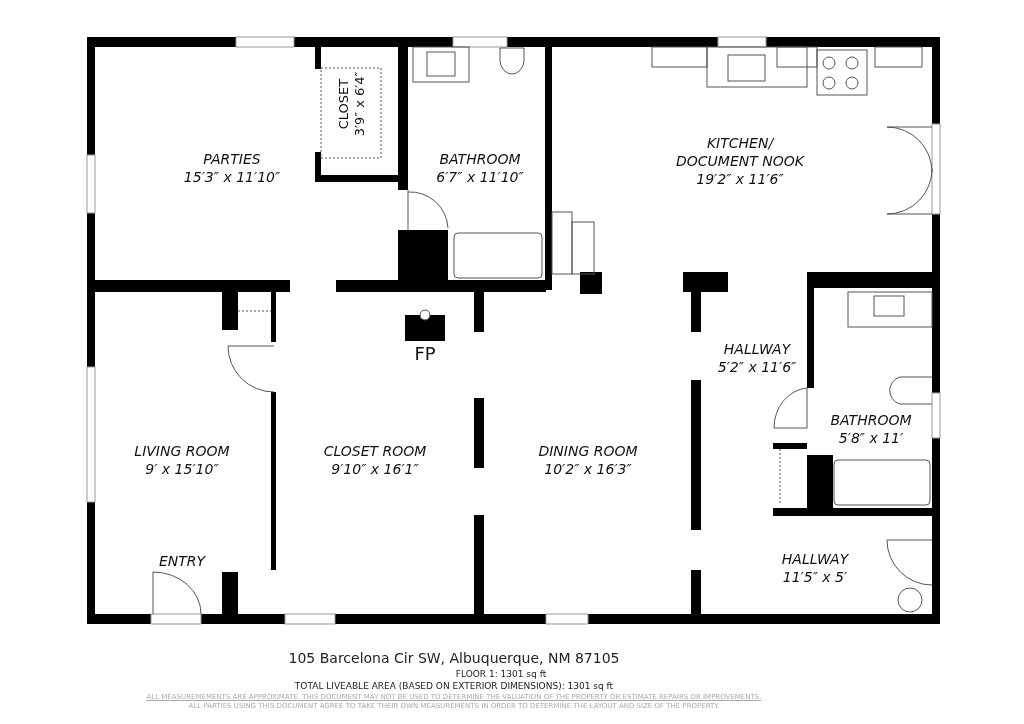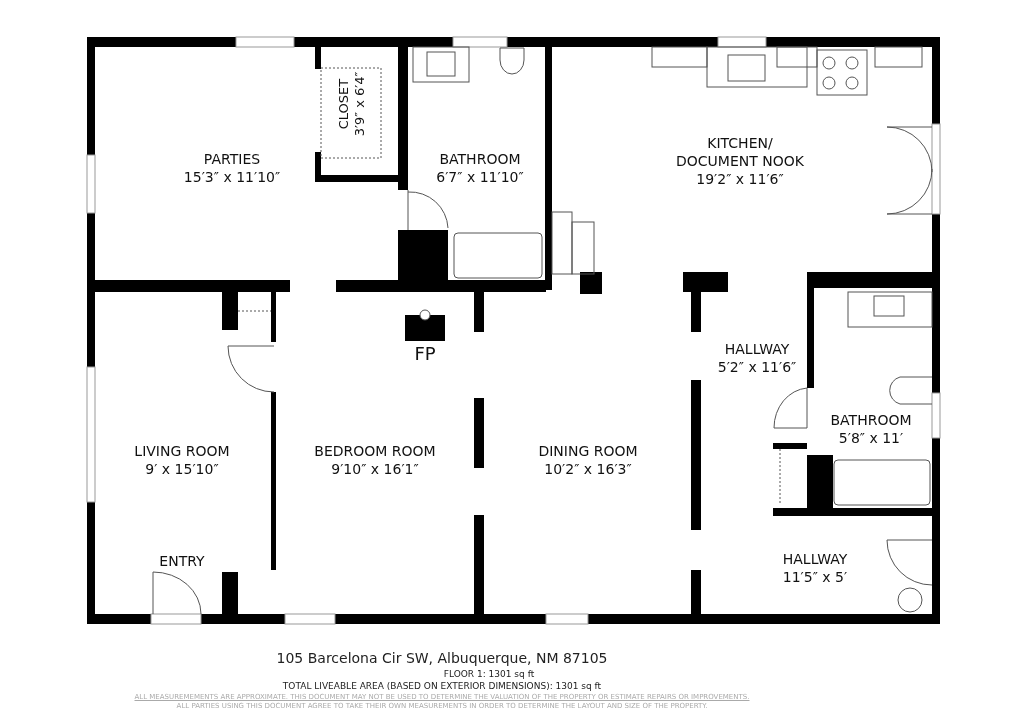--- a/index.html
+++ b/index.html
@@ -1,23 +1,23 @@
 <!DOCTYPE html>
 <html><head>
 <meta charset="utf-8">
 <style>
   html, body { margin:0; padding:0; background:#fff; }
   body { width:1024px; height:724px; position:relative; overflow:hidden; font-family:"DejaVu Sans", sans-serif; color:#111; }
   #plan { position:absolute; left:0; top:0; width:1024px; height:640px; }
   .label { position:absolute; text-align:center; font-size:14px; line-height:18px; color:#111; white-space:nowrap; transform:translateX(-50%); }
-  .label .name, .label .dims { display:block; }
+  .label .name, .label .dims { display:block;font-style:italic; }
   .closet-label { position:absolute; left:352px; top:104px; transform:translate(-50%,-50%) rotate(-90deg); text-align:center; font-size:13px; line-height:16px; white-space:nowrap; }
   .closet-label span { display:block; }
   .fp-label { position:absolute; left:425px; top:343px; font-size:18px; transform:translateX(-50%); }
-  .footer { position:absolute; left:0; width:884px; text-align:center; }
+  .footer { position:absolute; left:12px; width:884px; text-align:center; }
   .address { top:650px; font-size:14px; color:#222; }
   .floor { top:669px; font-size:9px; color:#222;padding-left:47px; }
   .total { top:681px; font-size:9px; color:#222; }
   .disc1 { top:693px; font-size:7px; color:#aaa;text-decoration:underline; }
   .disc2 { top:702px; font-size:7px; color:#aaa; }
 </style>
 </head>
 <body>
 
 <svg id="plan" viewBox="0 0 1024 640" xmlns="http://www.w3.org/2000/svg">
@@ -138,21 +138,21 @@
 </div>
 <div class="label" style="left:871px;top:411px;">
   <span class="name">BATHROOM</span>
   <span class="dims">5′8″ x 11′</span>
 </div>
 <div class="label" style="left:182px;top:442px;">
   <span class="name">LIVING ROOM</span>
   <span class="dims">9′ x 15′10″</span>
 </div>
 <div class="label" style="left:375px;top:442px;">
-  <span class="name">BEDROOM ROOM</span>
+  <span class="name">CLOSET ROOM</span>
   <span class="dims">9′10″ x 16′1″</span>
 </div>
 <div class="label" style="left:588px;top:442px;">
   <span class="name">DINING ROOM</span>
   <span class="dims">10′2″ x 16′3″</span>
 </div>
 <div class="label" style="left:815px;top:550px;">
   <span class="name">HALLWAY</span>
   <span class="dims">11′5″ x 5′</span>
 </div>

